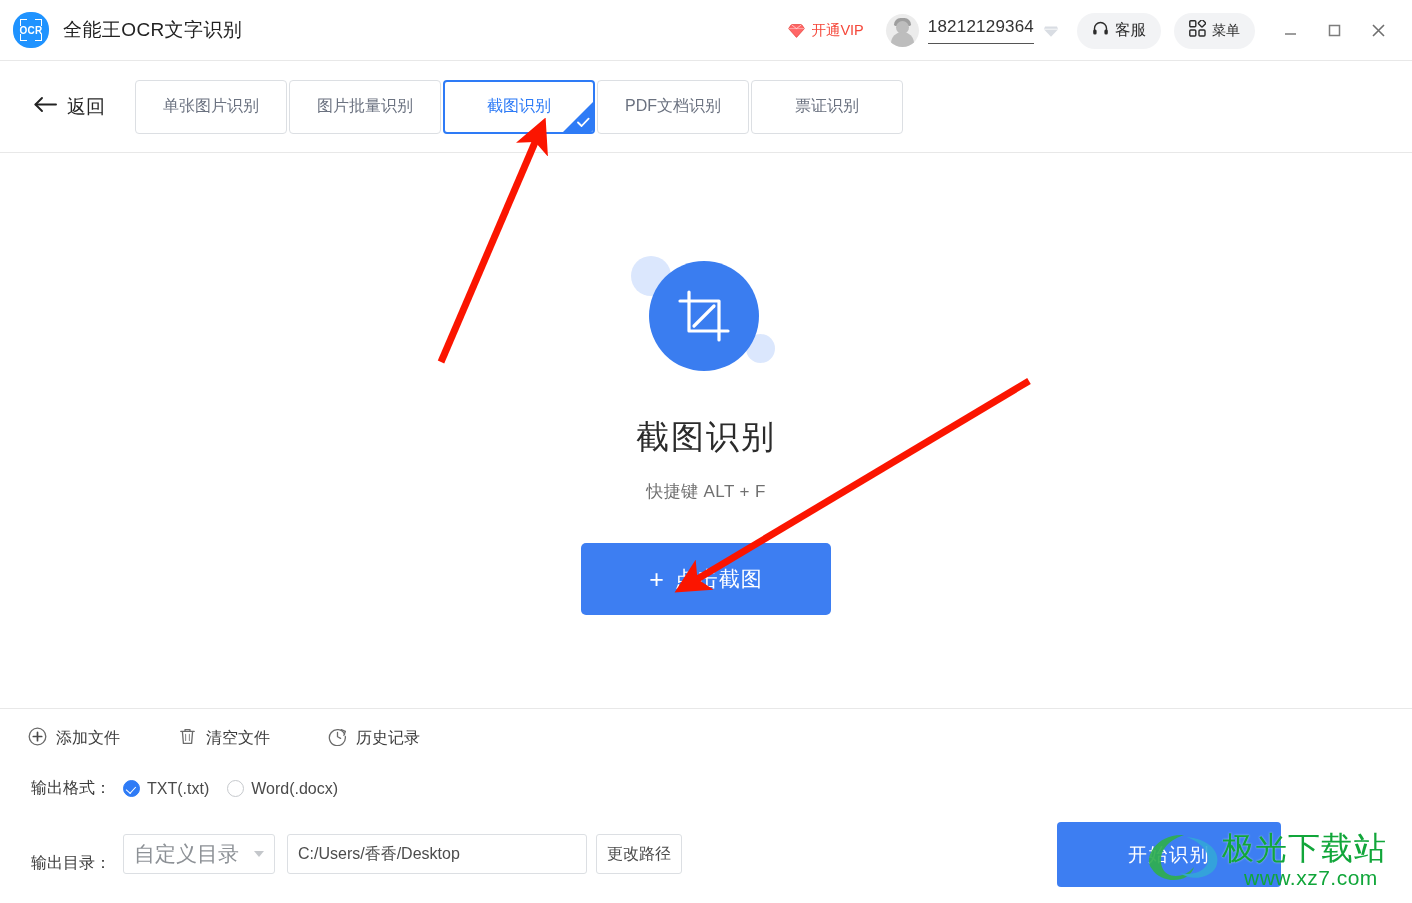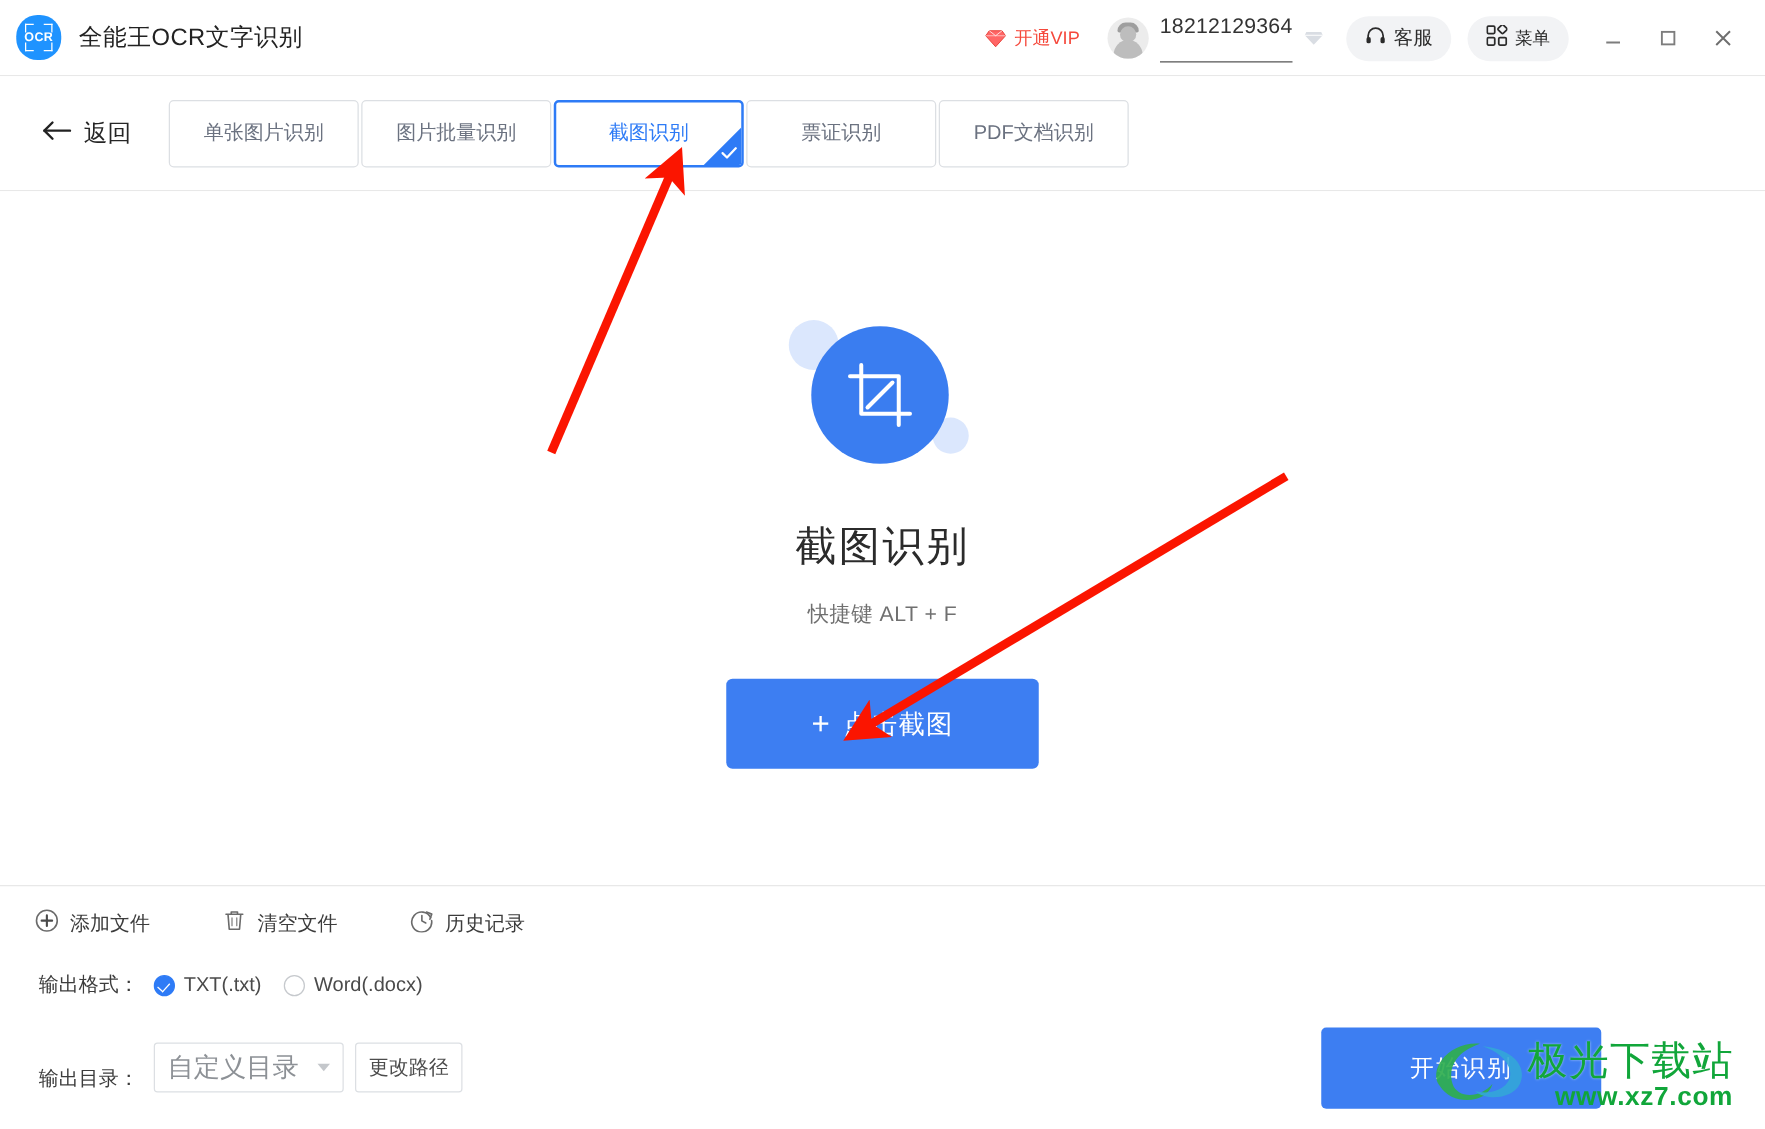--- a/index.html
+++ b/index.html
@@ -117,21 +117,21 @@
     position: absolute;
     width: 23px; height: 15px;
     border-radius: 12px 12px 0 0;
     background: #bdbdbd;
     left: 5px; bottom: 0;
   }
   .phone {
     font-size: 17px;
     color: #333333;
     border-bottom: 1.4px solid #555555;
-    padding-bottom: 18px;
+    padding-bottom: 6px;
     letter-spacing: 0.2px;
     cursor: pointer;
   }
   .chev-gem {
     width: 16px; height: 13px;
     position: relative;
     cursor: pointer;
   }
   .pill {
     display: flex; align-items: center;
@@ -405,21 +405,21 @@
     font-weight: normal;
     color: #11a63a;
     letter-spacing: 1px;
     text-shadow: 0 0 2px rgba(255,255,255,0.6);
     white-space: nowrap;
   }
   .wm-url {
     position: absolute;
     left: 108px; top: 47px;
     font-size: 21px;
-    font-weight: bold;
+    font-weight: normal;
     color: #11a63a;
     letter-spacing: 0.5px;
     white-space: nowrap;
   }
 </style>
 </head>
 <body>
 
 <div class="app">
 
@@ -528,24 +528,24 @@
       <div class="tab active">
         <span>截图识别</span>
         <span class="corner-flag"></span>
         <span class="corner-check">
           <svg width="13" height="11" viewBox="0 0 13 11">
               <path d="M1 5.5 L4.6 9 L11.6 1.6" fill="none" stroke="#fff" stroke-width="1.8" stroke-linecap="round" stroke-linejoin="round"></path>
             </svg>
         </span>
       </div>
       <div class="tab">
+        <span>PDF文档识别</span>
+      </div>
+      <div class="tab">
         <span>票证识别</span>
-      </div>
-      <div class="tab">
-        <span>PDF文档识别</span>
       </div>
     </div>
   </div>
 
   <div class="main">
     <div class="hero-icon">
       <div class="bubble-a"></div>
       <div class="bubble-b"></div>
       <div class="circle">
         <svg width="58" height="58" viewBox="0 0 58 58">
@@ -609,20 +609,21 @@
         <span>Word(.docx)</span>
       </label>
     </div>
 
     <div class="dir-row">
       <span class="dir-lbl">输出目录：</span>
       <div class="select-box">
         <span>自定义目录</span>
         <span class="caret"></span>
       </div>
+      <input class="path-box" type="text" value="C:/Users/香香/Desktop" style="">
       <button class="chg-btn">更改路径</button>
     </div>
 
     <button class="start-btn">开始识别</button>
   </div>
 
   <svg class="annot" viewBox="0 0 1412 903">
     <defs>
       <marker id="ah" markerWidth="5" markerHeight="5" refX="2.6" refY="2.5" orient="auto">
         <path d="M0 0 L5 2.5 L0 5 L1.2 2.5 Z" fill="#fb1500"></path>

